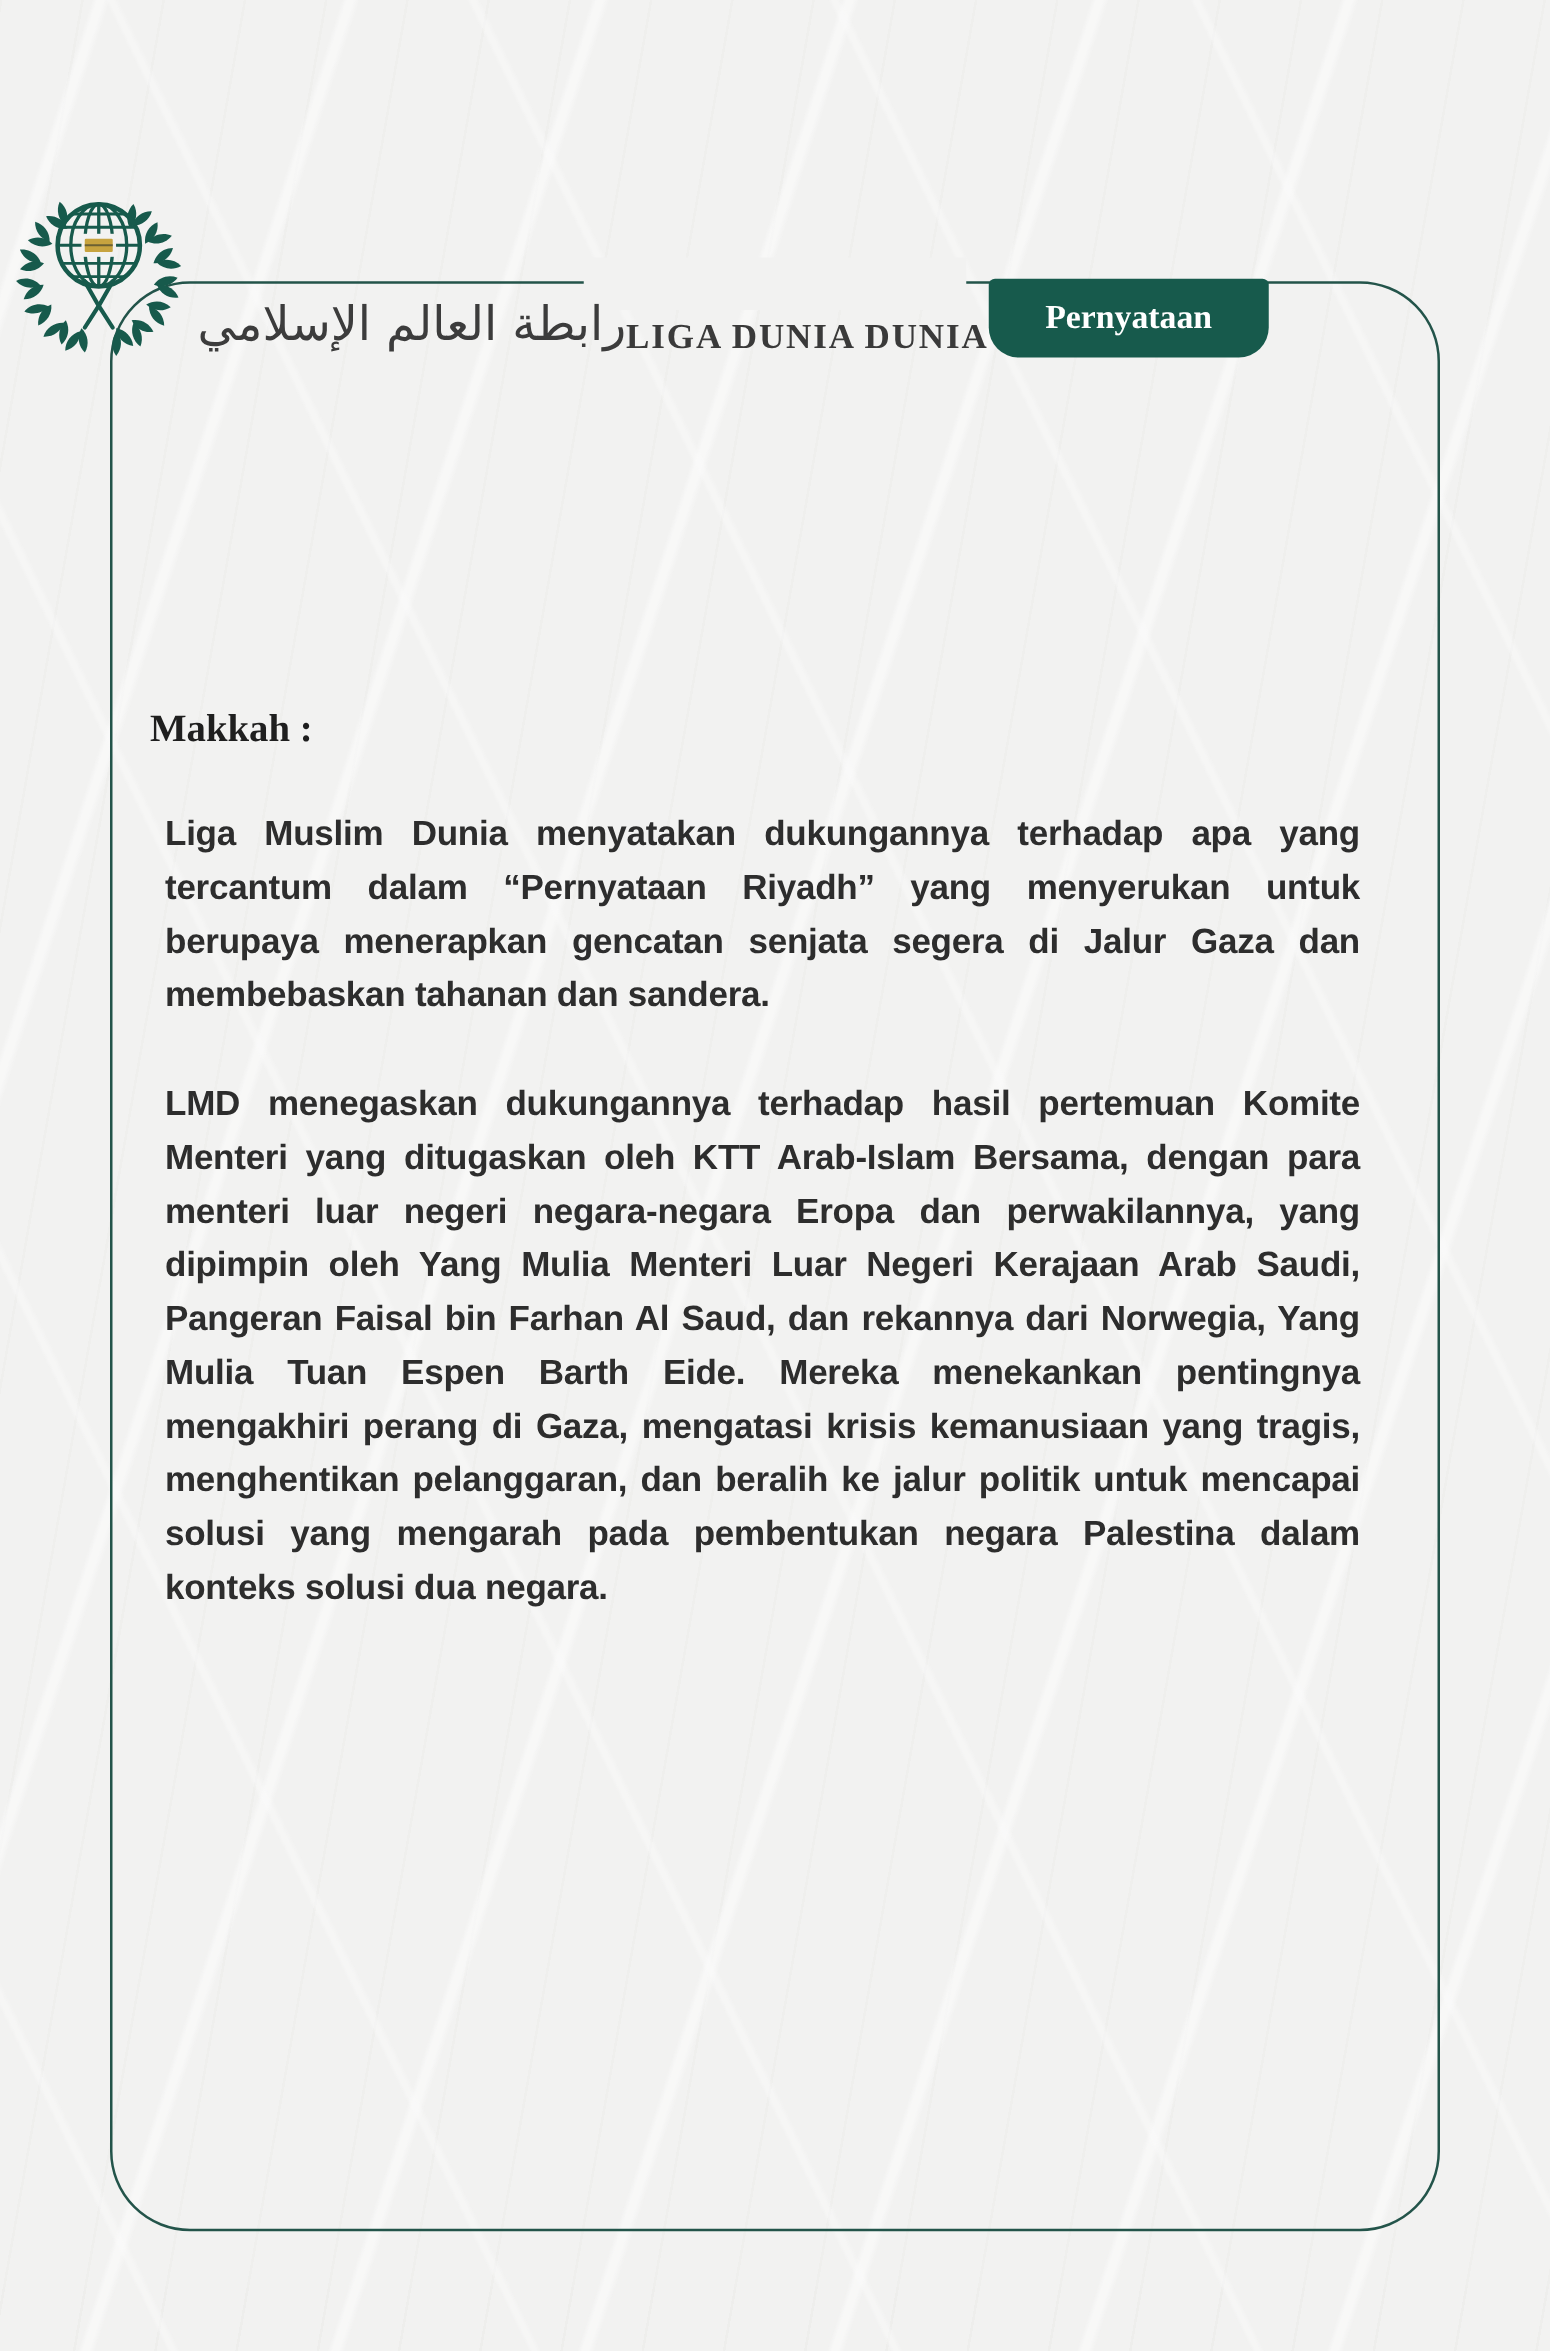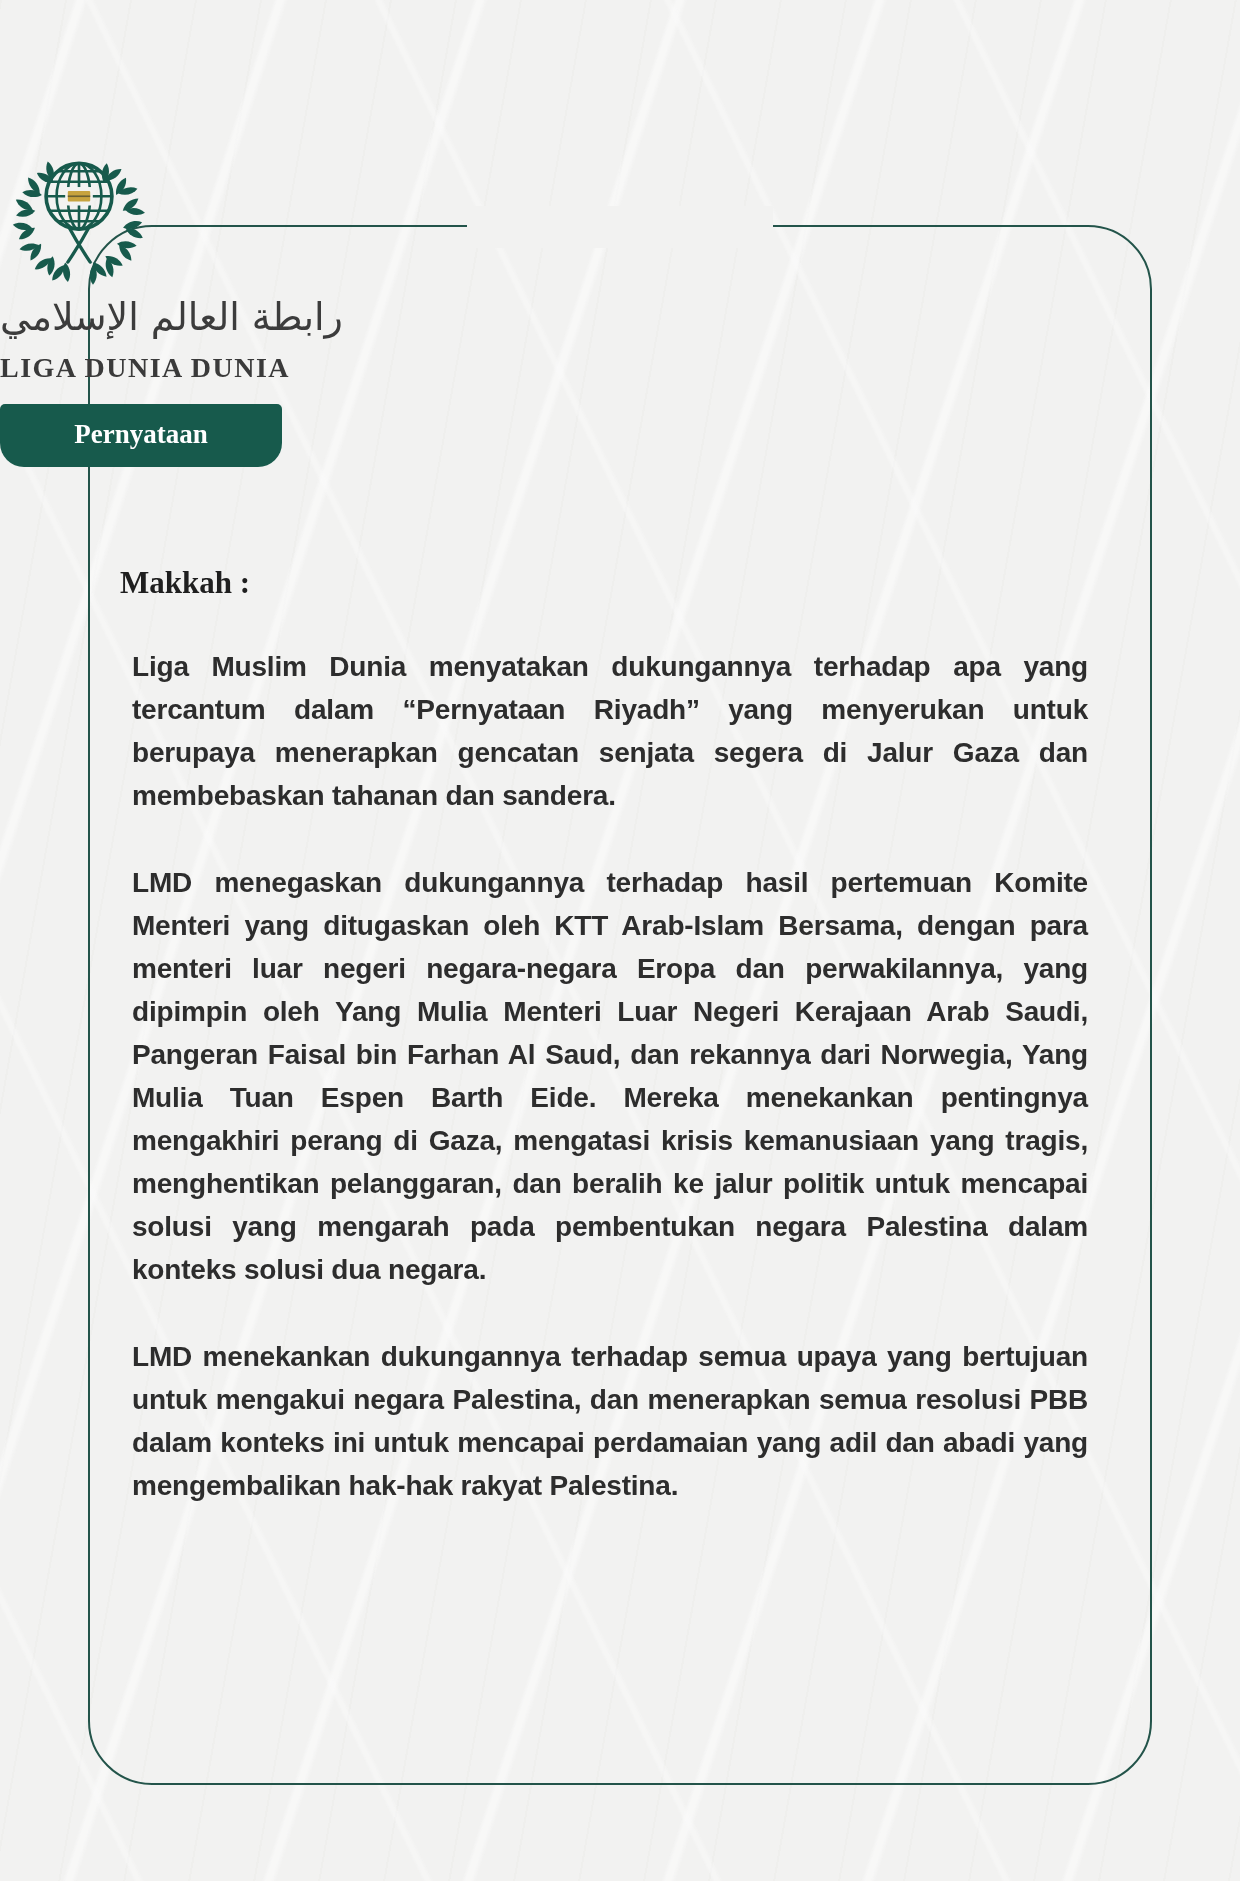--- a/index.html
+++ b/index.html
@@ -62,22 +62,22 @@
     top:206px;left:50%;
     transform:translateX(-50%);
     width:306px;height:42px;
     background:var(--bg);
     z-index:2;
   }
   .emblem{
     position:absolute;
     top:146px;left:0;right:0;
     display:flex;
-    flex-direction:column;
-    align-items:flex-start;
+    flex-direction:row;
+    align-items:flex-end;
     z-index:3;
   }
   .logo-svg{
     width:158px;height:140px;
     display:block;
   }
   .arabic-title{
     margin-top:4px;
     direction:rtl;
     font-family:"DejaVu Sans",sans-serif;
@@ -91,42 +91,41 @@
     font-family:"Liberation Serif",serif;
     font-weight:bold;
     font-size:28px;
     line-height:32px;
     letter-spacing:1.5px;
     color:var(--ink-soft);
     white-space:nowrap;
   }
   .statement-badge{
     margin-top:20px;
-    width:282px;
+    width:224px;
     padding:15px 0 17px;
     background:var(--green);
     border-radius:5px 5px 24px 24px;
     text-align:center;
     font-family:"Liberation Serif",serif;
     font-weight:bold;
     font-size:27px;
     color:#ffffff;
   }
 </style>
 </head>
 <body>
 
 <div class="texture"></div>
 
 <section class="card">
   <div class="card-content">
     <h2 class="location-heading">Makkah :</h2>
     <p>Liga Muslim Dunia menyatakan dukungannya terhadap apa yang tercantum dalam “Pernyataan Riyadh” yang menyerukan untuk berupaya menerapkan gencatan senjata segera di Jalur Gaza dan membebaskan tahanan dan sandera.</p>
     <p>LMD menegaskan dukungannya terhadap hasil pertemuan Komite Menteri yang ditugaskan oleh KTT Arab-Islam Bersama, dengan para menteri luar negeri negara-negara Eropa dan perwakilannya, yang dipimpin oleh Yang Mulia Menteri Luar Negeri Kerajaan Arab Saudi, Pangeran Faisal bin Farhan Al Saud, dan rekannya dari Norwegia, Yang Mulia Tuan Espen Barth Eide. Mereka menekankan pentingnya mengakhiri perang di Gaza, mengatasi krisis kemanusiaan yang tragis, menghentikan pelanggaran, dan beralih ke jalur politik untuk mencapai solusi yang mengarah pada pembentukan negara Palestina dalam konteks solusi dua negara.</p>
-    <p>LMD menekankan dukungannya terhadap semua upaya yang bertujuan untuk mengakui negara Palestina, dan menerapkan semua resolusi PBB dalam konteks ini untuk mencapai perdamaian yang adil dan abadi yang mengembalikan hak-hak rakyat Palestina.</p>
   </div>
 </section>
 
 <div class="border-patch"></div>
 
 <header class="emblem">
   <svg class="logo-svg" viewBox="0 0 240 212" xmlns="http://www.w3.org/2000/svg">
     <defs>
       <path id="leaf" d="M0 0 C7 -9 7 -21 0 -30 C-7 -21 -7 -9 0 0" fill="#175a4c"></path>
       <g id="lp">

